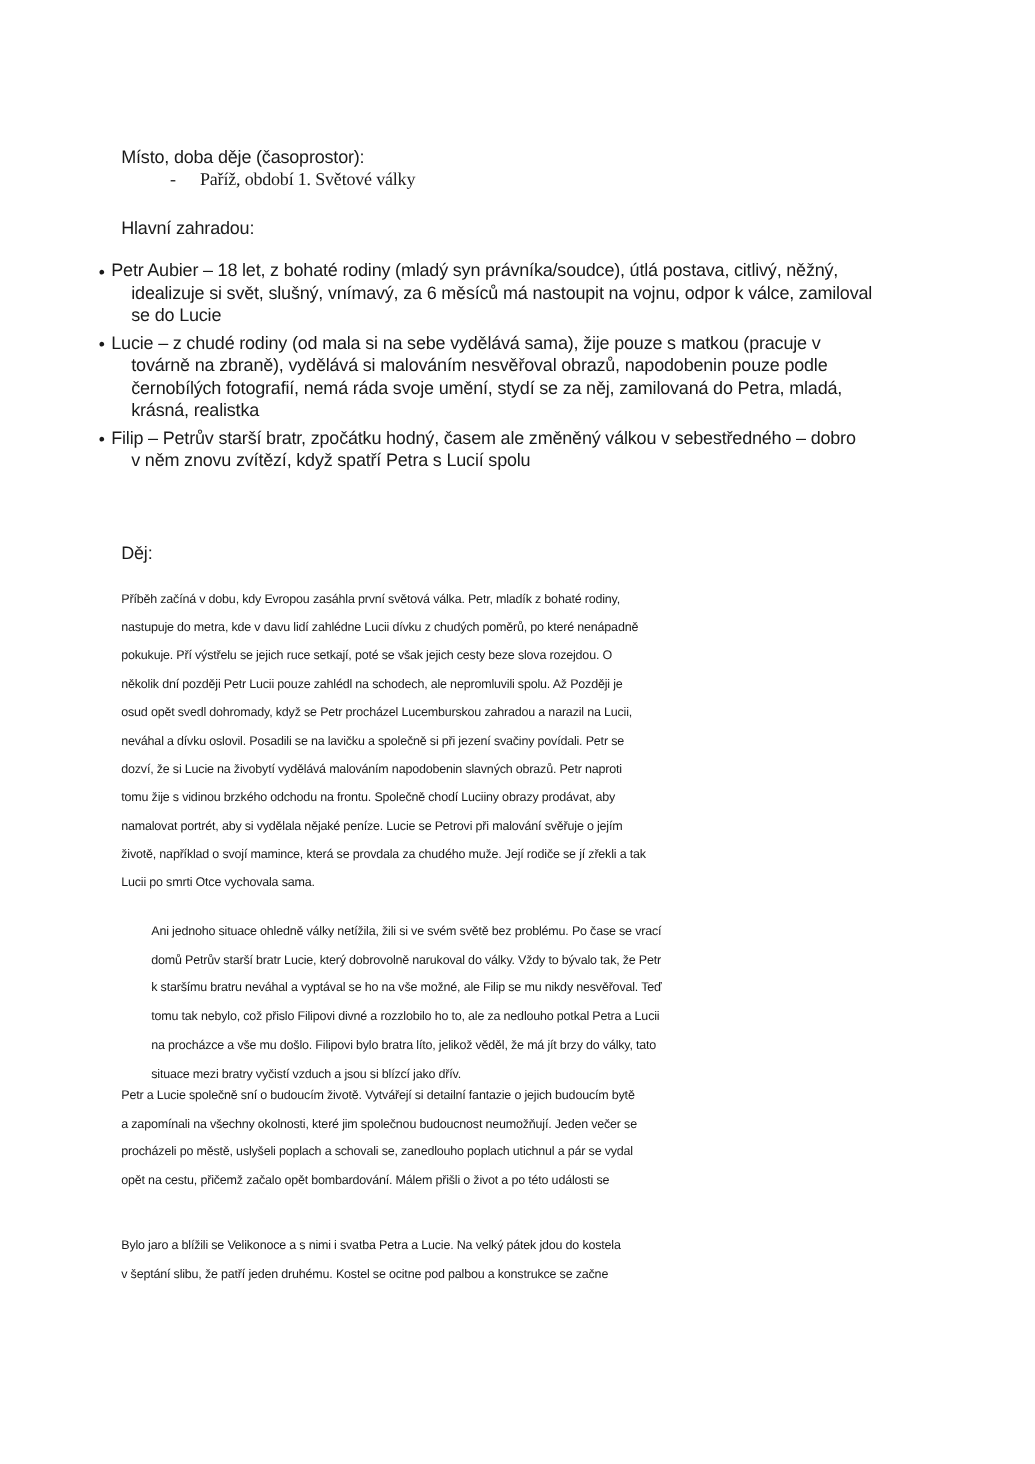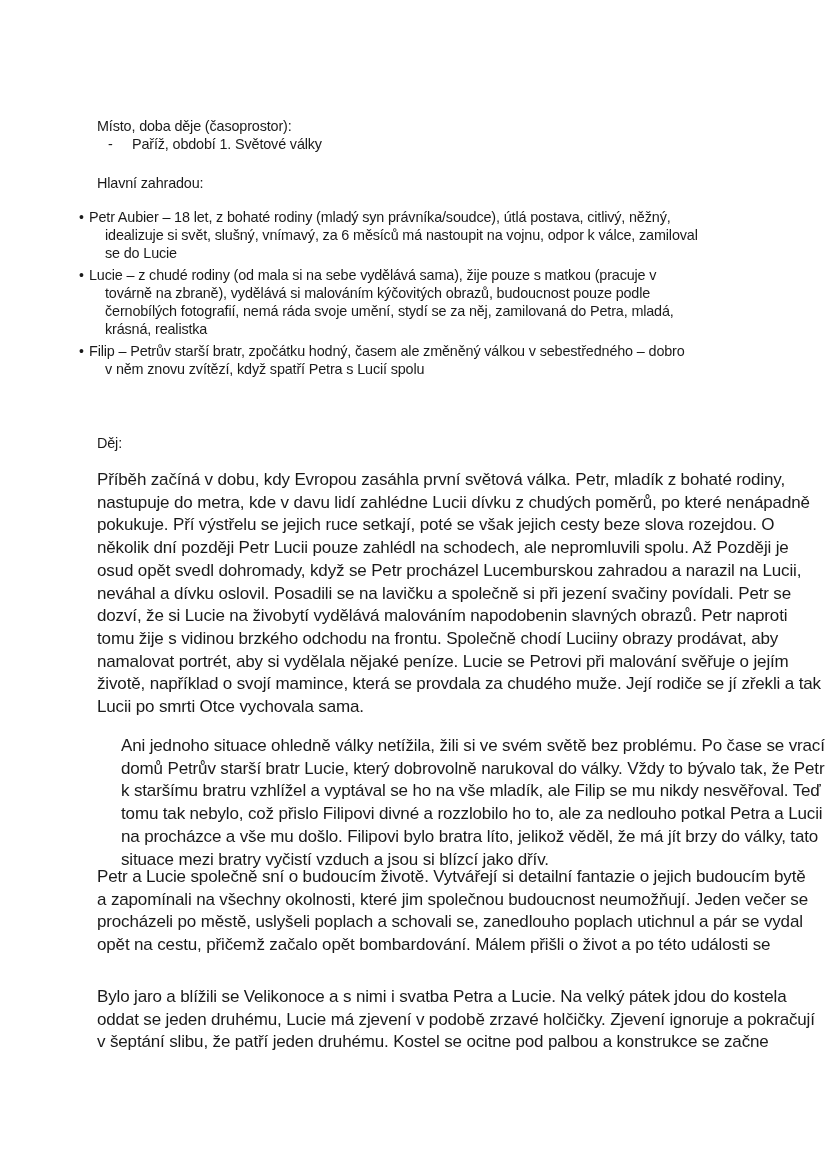--- a/index.html
+++ b/index.html
@@ -1,26 +1,26 @@
 <!DOCTYPE html>
 <html><head>
 <meta charset="utf-8">
 <style>
   html, body { margin: 0; padding: 0; background: #ffffff; }
   body { width: 828px; height: 1171px; position: relative; overflow: hidden;
          font-family: "Liberation Sans", "DejaVu Sans", sans-serif; color: #1a1a1a; }
   .page { position: absolute; left: 0; top: 0; width: 828px; height: 837px; }
   .t { position: absolute; font-size: 14.4px; line-height: 21px; white-space: nowrap; letter-spacing: -0.15px; }
   .heading { left: 97px; }
-  .dash-line { left: 108px; }
+  .dash-line { left: 136px; font-family: Liberation Serif, serif; }
   .dash { display: inline-block; width: 24px; }
   .bullet { position: absolute; left: 79px; font-size: 14px; }
   .bl { left: 89px; }
   .bl-cont { left: 89px; margin-left: 16px; }
-  .para { position: absolute; left: 97px; width: 650px; font-size: 17px; line-height: 22.7px; letter-spacing: -0.15px; }
+  .para { position: absolute; left: 97px; width: 650px; font-size: 10px; line-height: 22.7px; letter-spacing: -0.15px; }
   .para div { white-space: nowrap; }
 </style>
 </head>
 <body>
 
 <div class="page">
 
   <div class="t heading" style="top:116px;">Místo, doba děje (časoprostor):</div>
   <div class="t dash-line" style="top:134px;">
     <span class="dash">-</span><span>Paříž, období 1. Světové války</span>
@@ -31,21 +31,21 @@
   <div>
     <span class="t bullet" style="top:207px;">•</span>
     <div class="t bl" style="top:207px;">Petr Aubier – 18 let, z bohaté rodiny (mladý syn právníka/soudce), útlá postava, citlivý, něžný,</div>
     <div class="t bl-cont" style="top:225px;">idealizuje si svět, slušný, vnímavý, za 6 měsíců má nastoupit na vojnu, odpor k válce, zamiloval</div>
     <div class="t bl-cont" style="top:243px;">se do Lucie</div>
   </div>
 
   <div>
     <span class="t bullet" style="top:265px;">•</span>
     <div class="t bl" style="top:265px;">Lucie –  z chudé rodiny (od mala si na sebe vydělává sama), žije pouze s matkou (pracuje v</div>
-    <div class="t bl-cont" style="top:283px;">továrně na zbraně), vydělává si malováním kýčovitých obrazů, budoucnost pouze podle</div>
+    <div class="t bl-cont" style="top:283px;">továrně na zbraně), vydělává si malováním nesvěřoval obrazů, napodobenin pouze podle</div>
     <div class="t bl-cont" style="top:301px;">černobílých fotografií, nemá ráda svoje umění, stydí se za něj, zamilovaná do Petra, mladá,</div>
     <div class="t bl-cont" style="top:319px;">krásná, realistka</div>
   </div>
 
   <div>
     <span class="t bullet" style="top:341px;">•</span>
     <div class="t bl" style="top:341px;">Filip – Petrův starší bratr, zpočátku hodný, časem ale změněný válkou v sebestředného – dobro</div>
     <div class="t bl-cont" style="top:359px;">v něm znovu zvítězí, když spatří Petra s Lucií spolu</div>
   </div>
 
@@ -61,32 +61,31 @@
     <div>dozví, že si Lucie na živobytí vydělává malováním napodobenin slavných obrazů. Petr naproti</div>
     <div>tomu žije s vidinou brzkého odchodu na frontu. Společně chodí Luciiny obrazy prodávat, aby</div>
     <div>namalovat portrét, aby si vydělala nějaké peníze. Lucie se Petrovi při malování svěřuje o jejím</div>
     <div>životě, například o svojí mamince, která se provdala za chudého muže. Její rodiče se jí zřekli a tak</div>
     <div>Lucii po smrti Otce vychovala sama.</div>
   </div>
 
   <div class="para" style="top:735px;margin-left:24px;">
     <div>Ani jednoho situace ohledně války netížila, žili si ve svém světě bez problému. Po čase se vrací</div>
     <div>domů Petrův starší bratr Lucie, který dobrovolně narukoval do války. Vždy to bývalo tak, že Petr</div>
-    <div>k staršímu bratru vzhlížel a vyptával se ho na vše mladík, ale Filip se mu nikdy nesvěřoval. Teď</div>
+    <div>k staršímu bratru neváhal a vyptával se ho na vše možné, ale Filip se mu nikdy nesvěřoval. Teď</div>
     <div>tomu tak nebylo, což přislo Filipovi divné a rozzlobilo ho to, ale za nedlouho potkal Petra a Lucii</div>
     <div>na procházce a vše mu došlo. Filipovi bylo bratra líto, jelikož věděl, že má jít brzy do války, tato</div>
     <div>situace mezi bratry vyčistí vzduch a jsou si blízcí jako dřív.</div>
   </div>
 
   <div class="para" style="top:866px;">
     <div>Petr a Lucie společně sní o budoucím životě. Vytvářejí si detailní fantazie o jejich budoucím bytě</div>
     <div>a zapomínali na všechny okolnosti, které jim společnou budoucnost neumožňují. Jeden večer se</div>
     <div>procházeli po městě, uslyšeli poplach a schovali se, zanedlouho poplach utichnul a pár se vydal</div>
     <div>opět na cestu, přičemž začalo opět bombardování. Málem přišli o život a po této události se</div>
   </div>
 
   <div class="para" style="top:986px;">
     <div>Bylo jaro a blížili se Velikonoce a s nimi i svatba Petra a Lucie. Na velký pátek jdou do kostela</div>
-    <div>oddat se jeden druhému, Lucie má zjevení v podobě zrzavé holčičky. Zjevení ignoruje a pokračují</div>
     <div>v šeptání slibu, že patří jeden druhému. Kostel se ocitne pod palbou a konstrukce se začne</div>
   </div>
 
 </div>
 
 </body></html>

